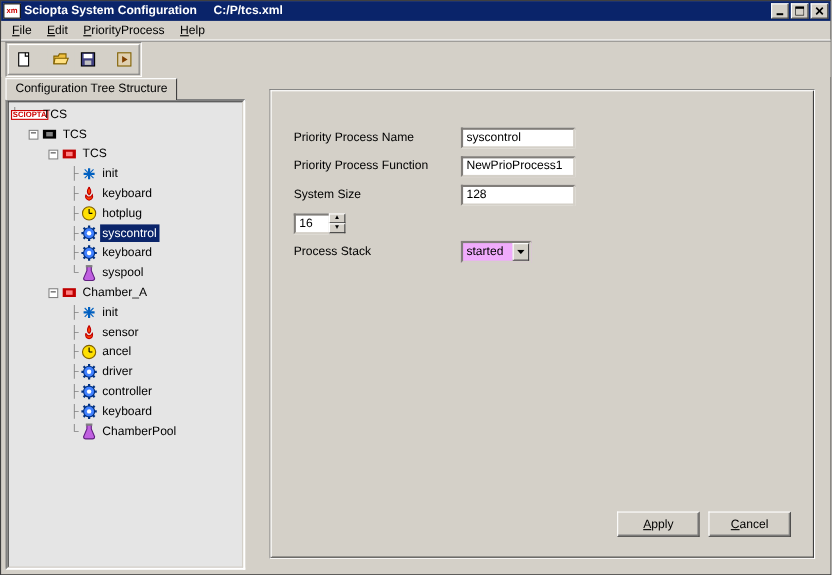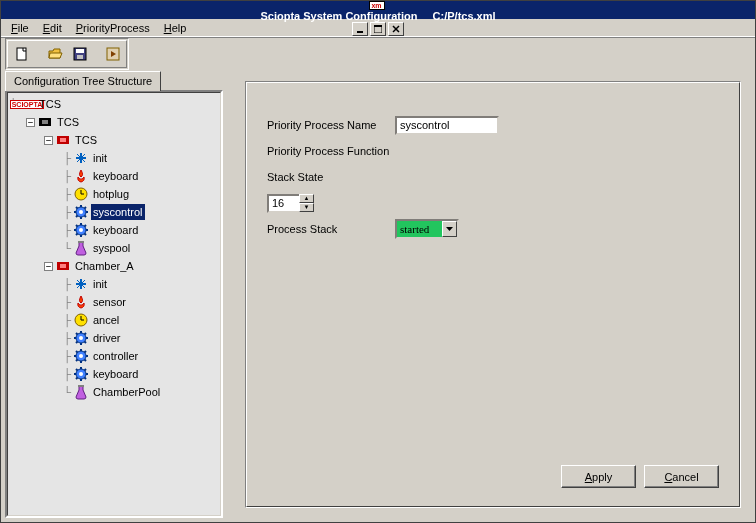--- a/index.html
+++ b/index.html
@@ -1,18 +1,18 @@
 <!DOCTYPE html>
 <html><head>
 <meta charset="utf-8">
 <style>
   * { box-sizing: border-box; }
   body { margin:0; font-family: "MS Sans Serif", Tahoma, Arial, sans-serif; font-size:11px; background:#fff; }
   .window { width:756px; height:523px; background:#d4d0c8; border:1px solid #404040; position:relative; }
-  .titlebar { height:18px; background:#0a246a; color:#fff; display:flex; align-items:center; font-weight:bold; font-size:11px; padding:0 2px;flex-direction:column; }
+  .titlebar { height:18px; background:#0a246a; color:#fff; display:flex; align-items:center; font-weight:bold; font-size:11px; padding:0 2px; }
   .titlebar .app-icon { width:16px; height:14px; background:#fff; border:1px solid #000; margin-right:3px; display:flex; align-items:center; justify-content:center; font-size:7px; color:#c00; font-weight:bold; line-height:1; }
   .title-text { flex:1; }
   .title-path { margin-left:12px; }
   .win-controls { display:flex; gap:2px; }
   .win-btn { width:16px; height:14px; background:#d4d0c8; border:1px solid #fff; border-right-color:#404040; border-bottom-color:#404040; display:flex; align-items:center; justify-content:center; font-family:Arial; font-size:9px; font-weight:bold; color:#000;}
   .menubar { height:19px; display:flex; align-items:center; padding:2px 4px; gap:2px; border-bottom:1px solid #808080; box-shadow: inset 0 -1px 0 #fff;}
   .menu-item { padding:1px 6px; }
   .menu-item u { text-decoration:underline; }
   .toolbar { height:32px; display:flex; align-items:center; padding:2px 4px; background:#d4d0c8; }
   .toolbar-inner { display:flex; border:1px solid #808080; border-right-color:#fff; border-bottom-color:#fff; padding:1px;}
@@ -33,27 +33,27 @@
   .tree-label-wrap.selected { background:#0a246a; color:#fff; }
   .tree-icon { width:16px; height:16px; display:inline-flex; align-items:center; justify-content:center; margin-right:2px;}
   .expander { width:9px; height:9px; border:1px solid #808080; background:#fff; display:inline-flex; align-items:center; justify-content:center; font-size:9px; line-height:1px; font-family:monospace; margin-right:2px; color:#000;}
   .tree-indent { display:inline-block; }
   .dotline { color:#808080; }
 
   
   .right-panel { position:absolute; left:240px; right:10px; top:10px; bottom:10px; border:1px solid #808080; border-right-color:#fff; border-bottom-color:#fff; }
   .right-inner { width:100%; height:100%; border:1px solid #fff; border-right-color:#404040; border-bottom-color:#404040; background:#d4d0c8; padding:30px 20px; position:relative;}
   .form-row { display:flex; align-items:center; height:24px; margin-bottom:2px; }
-  .form-label { width:128px; font-size:11px; }
+  .form-label { width:152px; font-size:11px; }
   .text-input { border:2px inset #d4d0c8; background:#fff; height:19px; padding:1px 3px; font-size:11px; font-family:inherit; width:104px;}
   .spinner { display:flex; }
   .spinner input { width:32px; border:2px inset #d4d0c8; background:#fff; height:19px; padding:1px 3px; font-size:11px; border-right:none;}
   .spin-btns { display:flex; flex-direction:column; }
   .spin-btn { width:15px; height:9px; background:#d4d0c8; border:1px solid #fff; border-right-color:#404040; border-bottom-color:#404040; font-size:6px; display:flex; align-items:center; justify-content:center; line-height:1;}
-  .select { border:2px inset #d4d0c8; background:#22c55e; height:20px; display:flex; align-items:center; width:64px;font-family:Liberation Serif, serif; }
+  .select { border:2px inset #d4d0c8; background:#f0abfc; height:20px; display:flex; align-items:center; width:64px; }
   .select-val { flex:1; padding:0 3px; font-size:11px;}
   .select-btn { width:15px; height:16px; background:#d4d0c8; border:1px solid #fff; border-right-color:#404040; border-bottom-color:#404040; display:flex; align-items:center; justify-content:center;}
   .btn-row { position:absolute; right:20px; bottom:18px; display:flex; gap:8px; }
   .push-btn { width:75px; height:23px; background:#d4d0c8; border:1px solid #fff; border-right-color:#404040; border-bottom-color:#404040; box-shadow: inset -1px -1px 0 #808080; font-size:11px; display:flex; align-items:center; justify-content:center; }
 
   
   svg { display:block; }
 </style>
 </head>
 <body>
@@ -380,23 +380,25 @@
     </div>
 
     <div class="right-panel">
       <div class="right-inner">
         <div class="form-row">
           <div class="form-label">Priority Process Name</div>
           <input class="text-input" value="syscontrol" style="">
         </div>
         <div class="form-row">
           <div class="form-label">Priority Process Function</div>
+          <input class="text-input" value="NewPrioProcess1" style="">
         </div>
         <div class="form-row">
-          <div class="form-label">Stack State</div>
+          <div class="form-label">System Size</div>
+          <input class="text-input" value="128" style="">
         </div>
         <div class="form-row">
           <div class="spinner">
             <input value="16" style="">
             <div class="spin-btns">
               <div class="spin-btn">▲</div>
               <div class="spin-btn">▼</div>
             </div>
           </div>
         </div>

